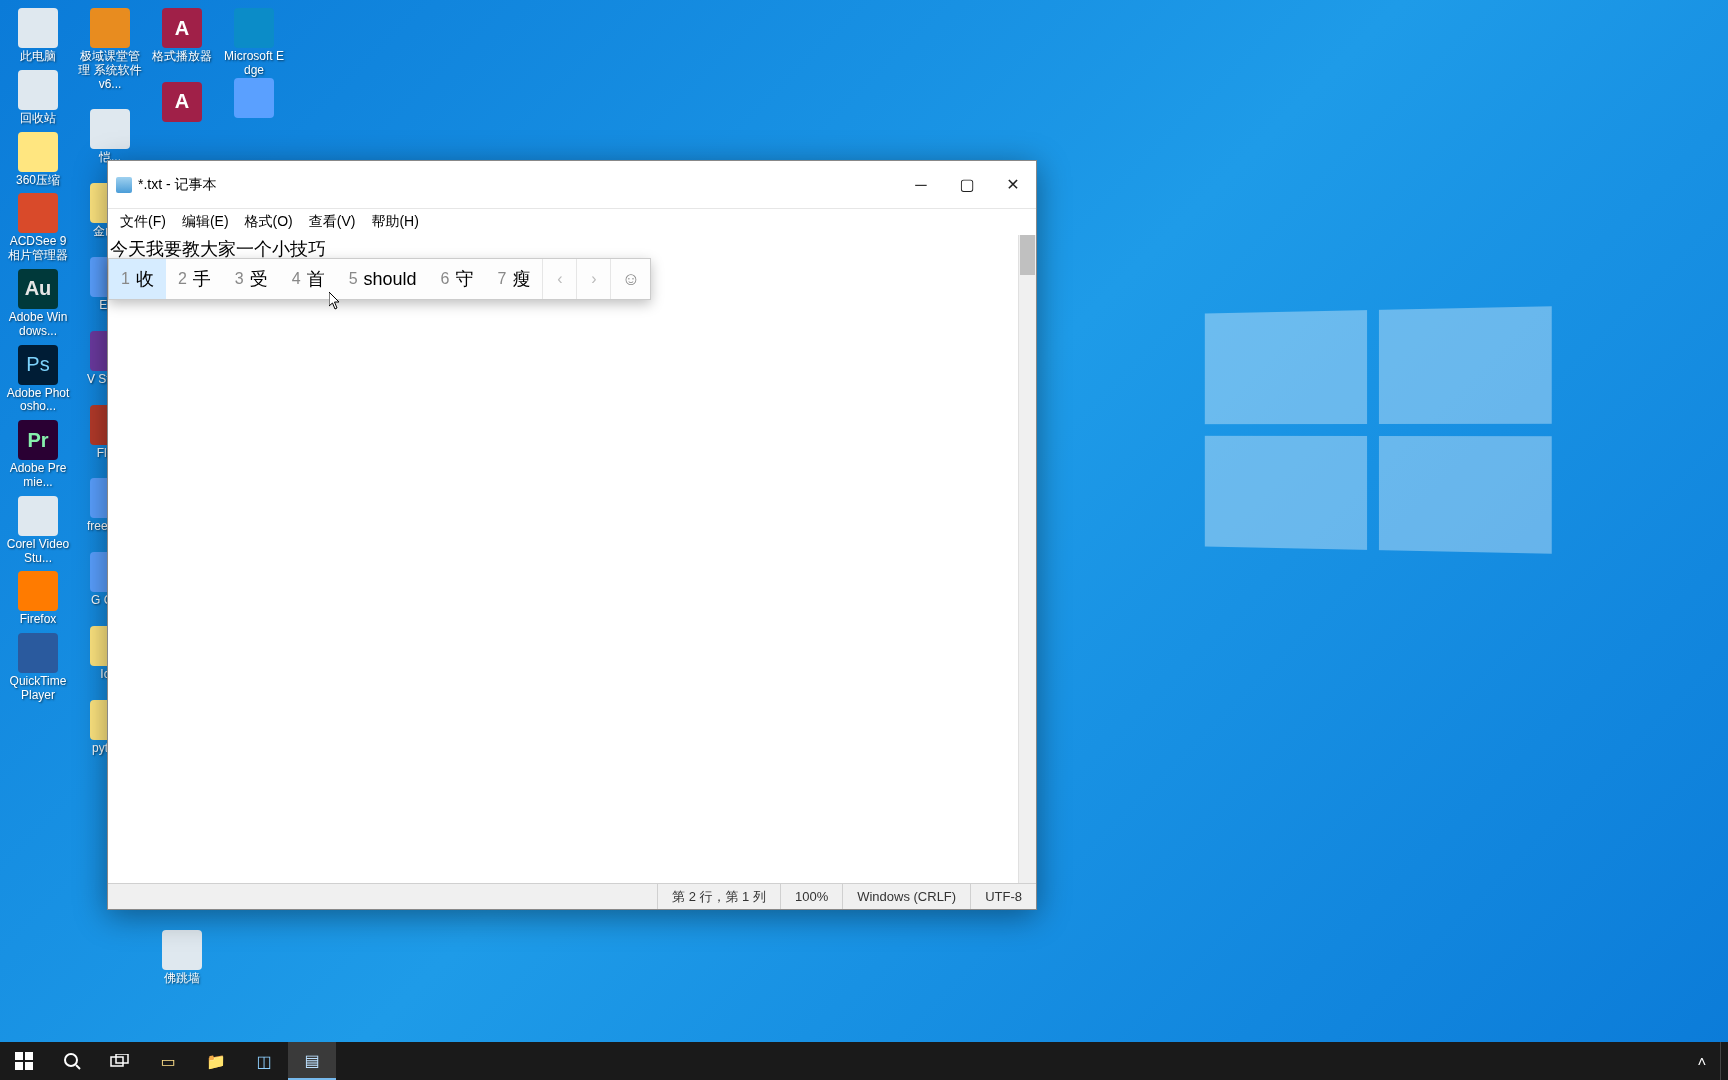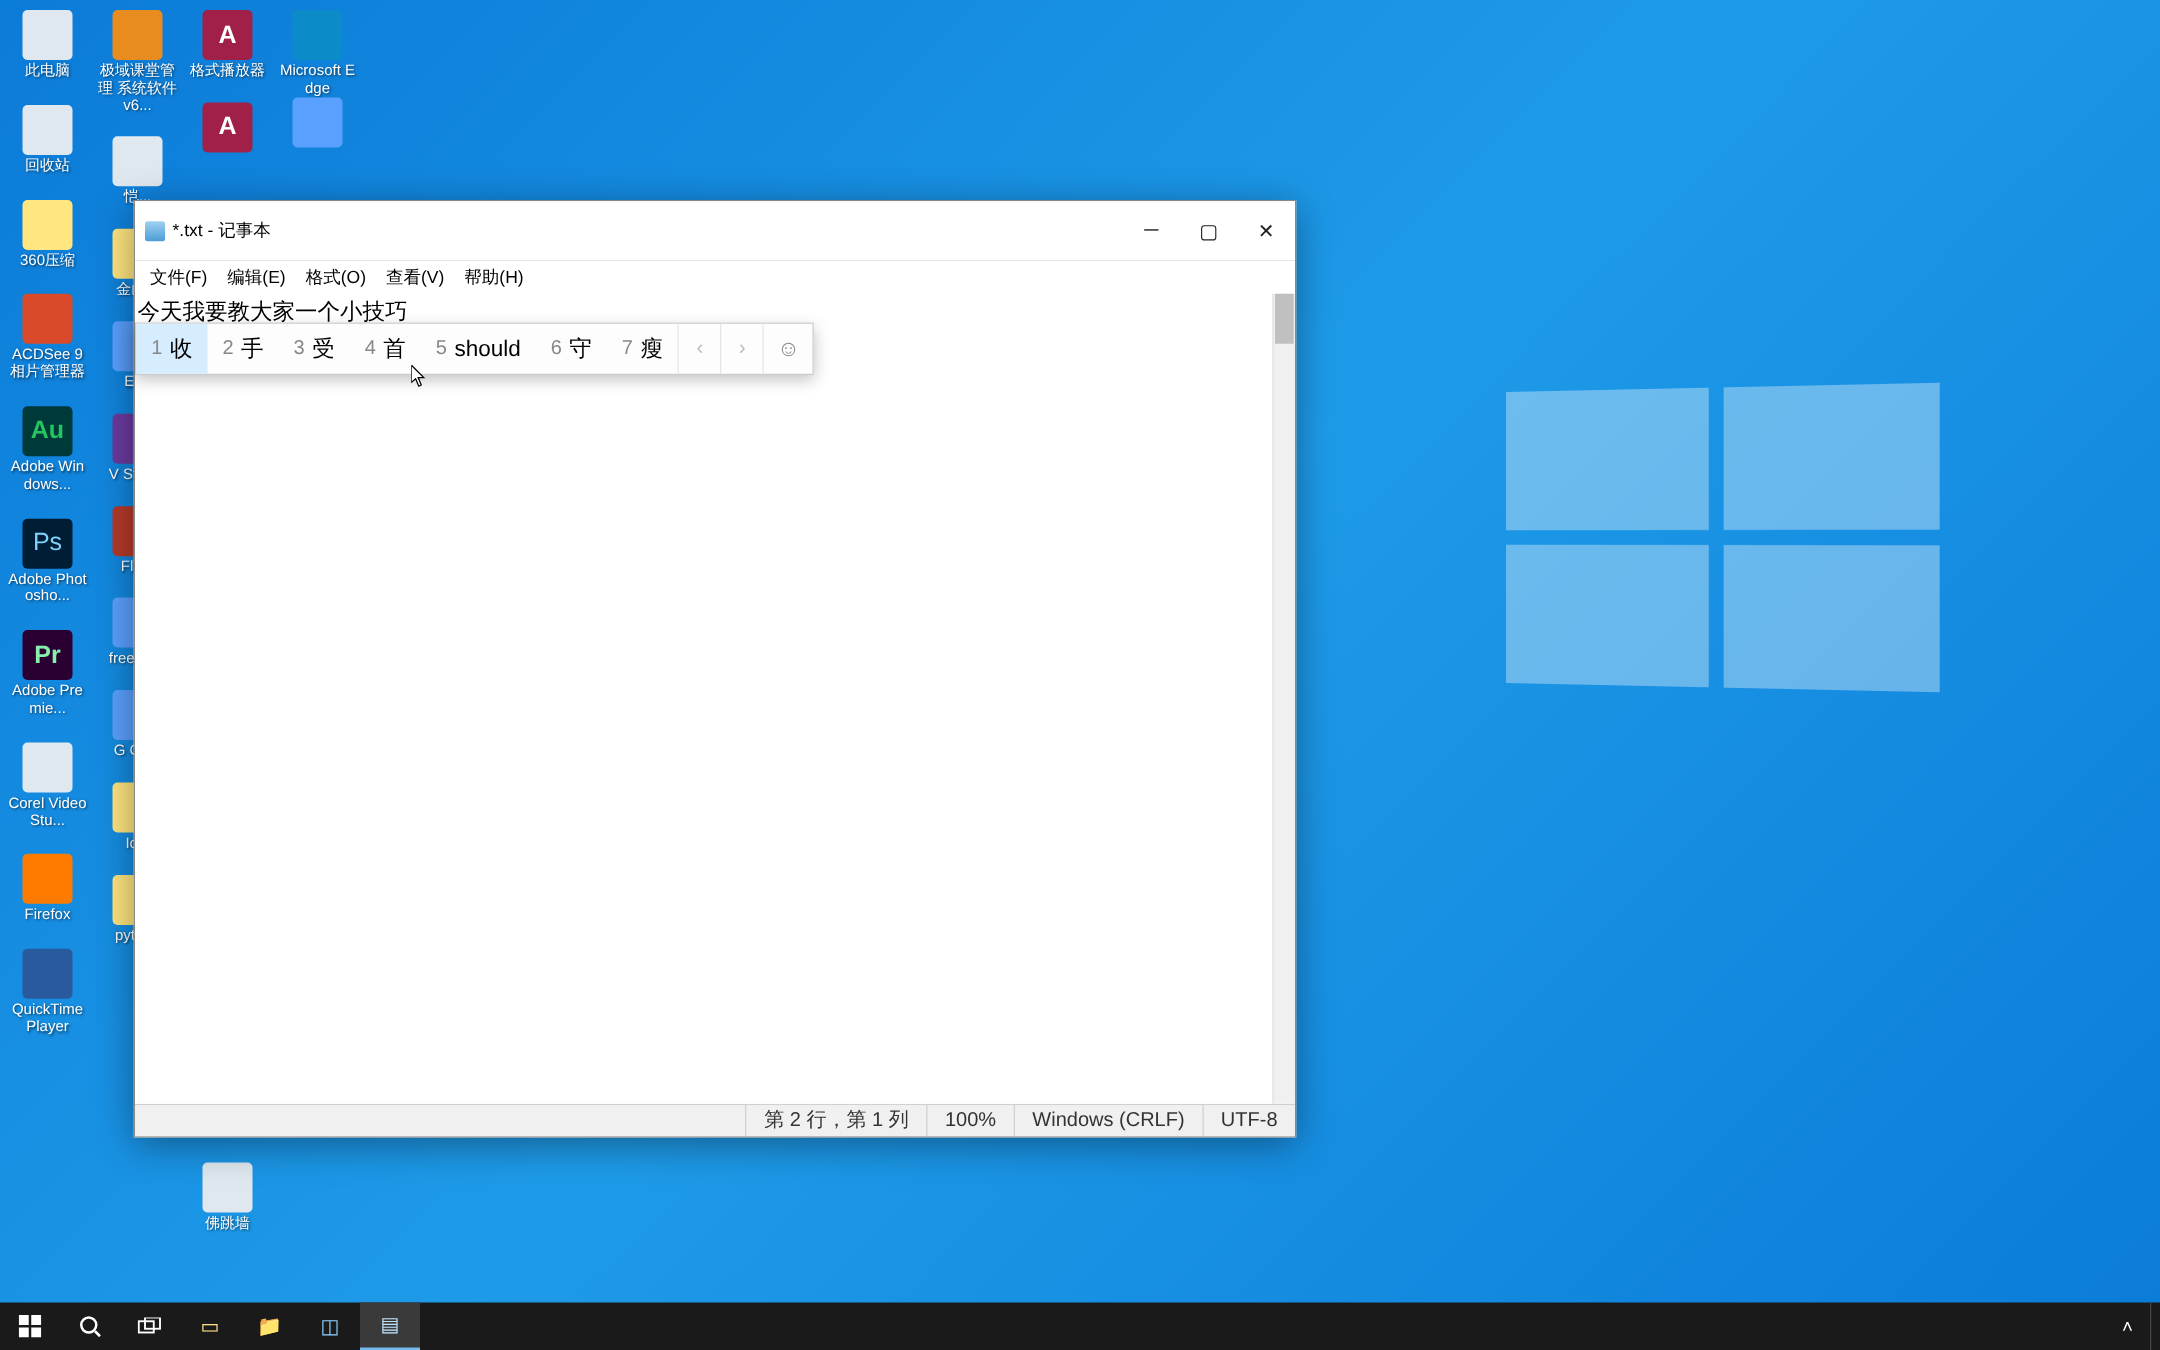--- a/index.html
+++ b/index.html
@@ -1,20 +1,20 @@
 <!DOCTYPE html>
 <html><head>
 <meta charset="utf-8">
 <style>
 *{margin:0;padding:0;box-sizing:border-box;font-family:"Microsoft YaHei","Segoe UI",sans-serif;}
 body{width:1728px;height:1080px;overflow:hidden;position:relative;background:linear-gradient(135deg,#0b7bd8 0%,#1e9be8 50%,#0b7bd8 100%);}
 .desktop{position:absolute;inset:0;}
 .win-logo{position:absolute;right:180px;top:310px;width:350px;height:240px;display:grid;grid-template-columns:1fr 1fr;grid-template-rows:1fr 1fr;gap:12px;transform:perspective(800px) rotateY(-8deg);}
 .win-logo div{background:rgba(255,255,255,0.35);}
-.icons{position:absolute;left:6px;top:8px;display:flex;flex-direction:column;gap:20px;}
+.icons{position:absolute;left:6px;top:8px;display:flex;flex-direction:column;gap:6px;}
 .icons-col2{position:absolute;left:78px;top:8px;display:flex;flex-direction:column;gap:18px;}
 .icons-col3{position:absolute;left:150px;top:8px;display:flex;flex-direction:column;gap:18px;}
 .icons-col4{position:absolute;left:222px;top:8px;display:flex;flex-direction:column;}
 .dicon{width:64px;display:flex;flex-direction:column;align-items:center;gap:2px;cursor:pointer;}
 .dicon .box{width:40px;height:40px;background:#fff;border-radius:4px;display:flex;align-items:center;justify-content:center;font-size:20px;}
 .dicon .lbl{color:#fff;font-size:12px;text-align:center;text-shadow:1px 1px 2px rgba(0,0,0,.6);line-height:1.15;word-break:break-all;max-width:70px;}
 .notepad{position:absolute;left:107px;top:160px;width:930px;height:750px;background:#fff;border:1px solid #888;box-shadow:0 6px 30px rgba(0,0,0,.4);display:flex;flex-direction:column;}
 .titlebar{height:48px;background:#fff;display:flex;align-items:center;padding-left:8px;border-bottom:1px solid #e6e6e6;}
 .titlebar .ticon{width:16px;height:16px;background:linear-gradient(#9fd1f0,#4b9dd8);margin-right:6px;border-radius:2px;}
 .titlebar .ttext{font-size:14px;color:#000;flex:1;}
@@ -23,21 +23,21 @@
 .menubar{height:26px;background:#fff;display:flex;align-items:center;padding-left:4px;font-size:14px;color:#000;}
 .menubar .mitem{padding:2px 8px;cursor:pointer;}
 .textarea{flex:1;position:relative;background:#fff;}
 .content{position:absolute;left:2px;top:2px;font-size:18px;color:#000;line-height:1.4;font-family:"SimSun","Microsoft YaHei";}
 .content .line{white-space:pre;}
 .ctyped{border-bottom:1px dashed #888;}
 .cursor{display:inline-block;width:1px;height:20px;background:#000;vertical-align:text-bottom;animation:blink 1s infinite;}
 @keyframes blink{50%{opacity:0;}}
 .scrollbar{position:absolute;right:0;top:0;width:18px;height:100%;background:#f0f0f0;border-left:1px solid #e0e0e0;}
 .scrollbar .thumb{position:absolute;top:0;left:1px;right:1px;height:40px;background:#c0c0c0;}
-.statusbar{height:26px;background:#f0f0f0;border-top:1px solid #d0d0d0;display:flex;align-items:center;font-size:16px;color:#333;}
+.statusbar{height:26px;background:#f0f0f0;border-top:1px solid #d0d0d0;display:flex;align-items:center;font-size:13px;color:#333;}
 .statusbar .sp{flex:1;}
 .statusbar .cell{padding:0 14px;border-left:1px solid #d0d0d0;height:100%;display:flex;align-items:center;}
 .ime{position:absolute;left:108px;top:258px;height:42px;background:#fdfdfd;border:1px solid #ccc;box-shadow:0 4px 12px rgba(0,0,0,.25);display:flex;align-items:stretch;font-size:18px;}
 .ime .cand{display:flex;align-items:center;padding:0 12px;cursor:pointer;gap:6px;}
 .ime .cand.sel{background:#d6ecff;}
 .ime .cand .n{color:#888;font-size:16px;}
 .ime .cand .t{color:#000;}
 .ime .nav{width:34px;display:flex;align-items:center;justify-content:center;color:#bbb;border-left:1px solid #e6e6e6;cursor:pointer;font-size:16px;}
 .ime .emoji{width:40px;display:flex;align-items:center;justify-content:center;color:#888;border-left:1px solid #e6e6e6;cursor:pointer;}
 .cursor-pointer{position:absolute;left:329px;top:292px;font-size:18px;color:#000;}
@@ -70,21 +70,21 @@
       <div class="dicon">
         <div class="box" style="background: rgb(255, 230, 128);"></div>
         <div class="lbl">360压缩</div>
       </div>
       <div class="dicon">
         <div class="box" style="background: rgb(217, 74, 42);"></div>
         <div class="lbl">ACDSee 9
 相片管理器</div>
       </div>
       <div class="dicon">
-        <div class="box" style="background: rgb(0, 57, 58); color: #22c55e; font-weight: bold;">Au</div>
+        <div class="box" style="background: rgb(0, 57, 58); color: #e5e5e5; font-weight: bold;">Au</div>
         <div class="lbl">Adobe
 Windows...</div>
       </div>
       <div class="dicon">
         <div class="box" style="background: rgb(0, 29, 54); color: #7dd3fc; font-weight: normal;">Ps</div>
         <div class="lbl">Adobe
 Photosho...</div>
       </div>
       <div class="dicon">
         <div class="box" style="background: rgb(42, 0, 51); color: #86efac; font-weight: bold;">Pr</div>

